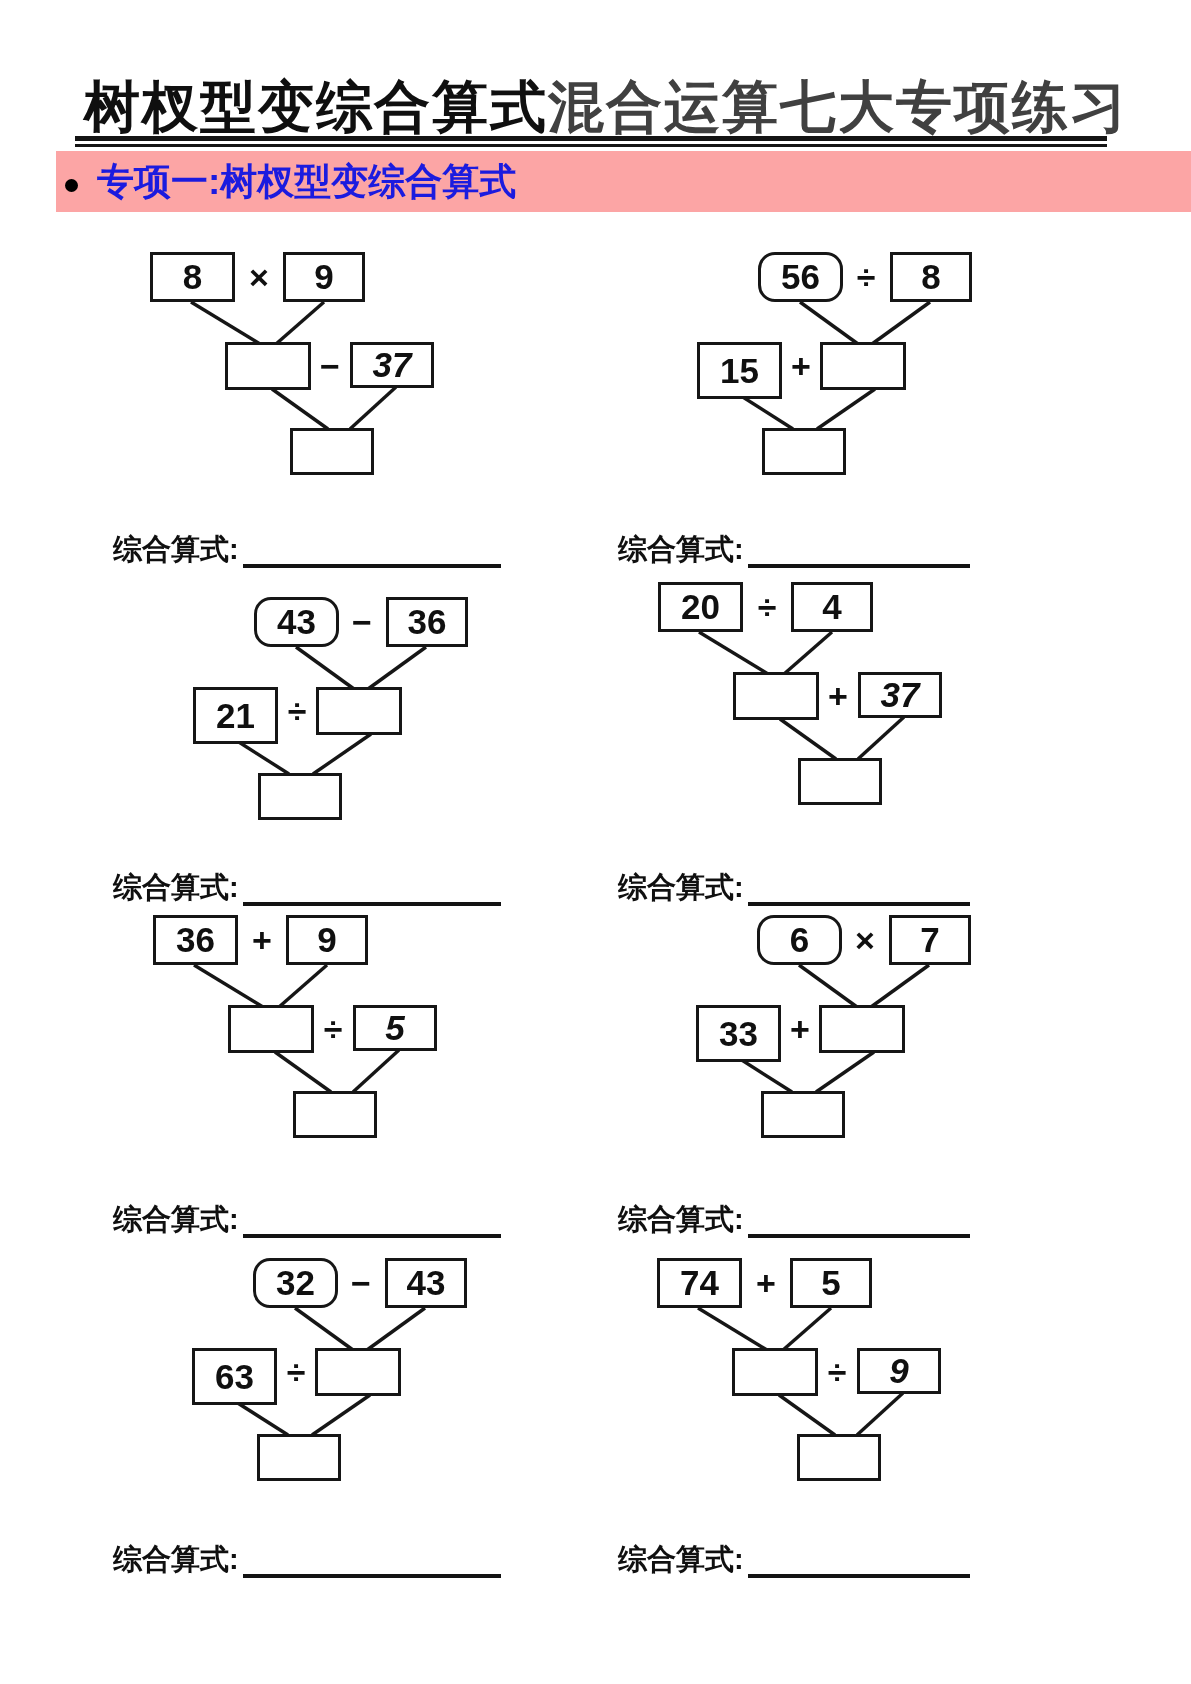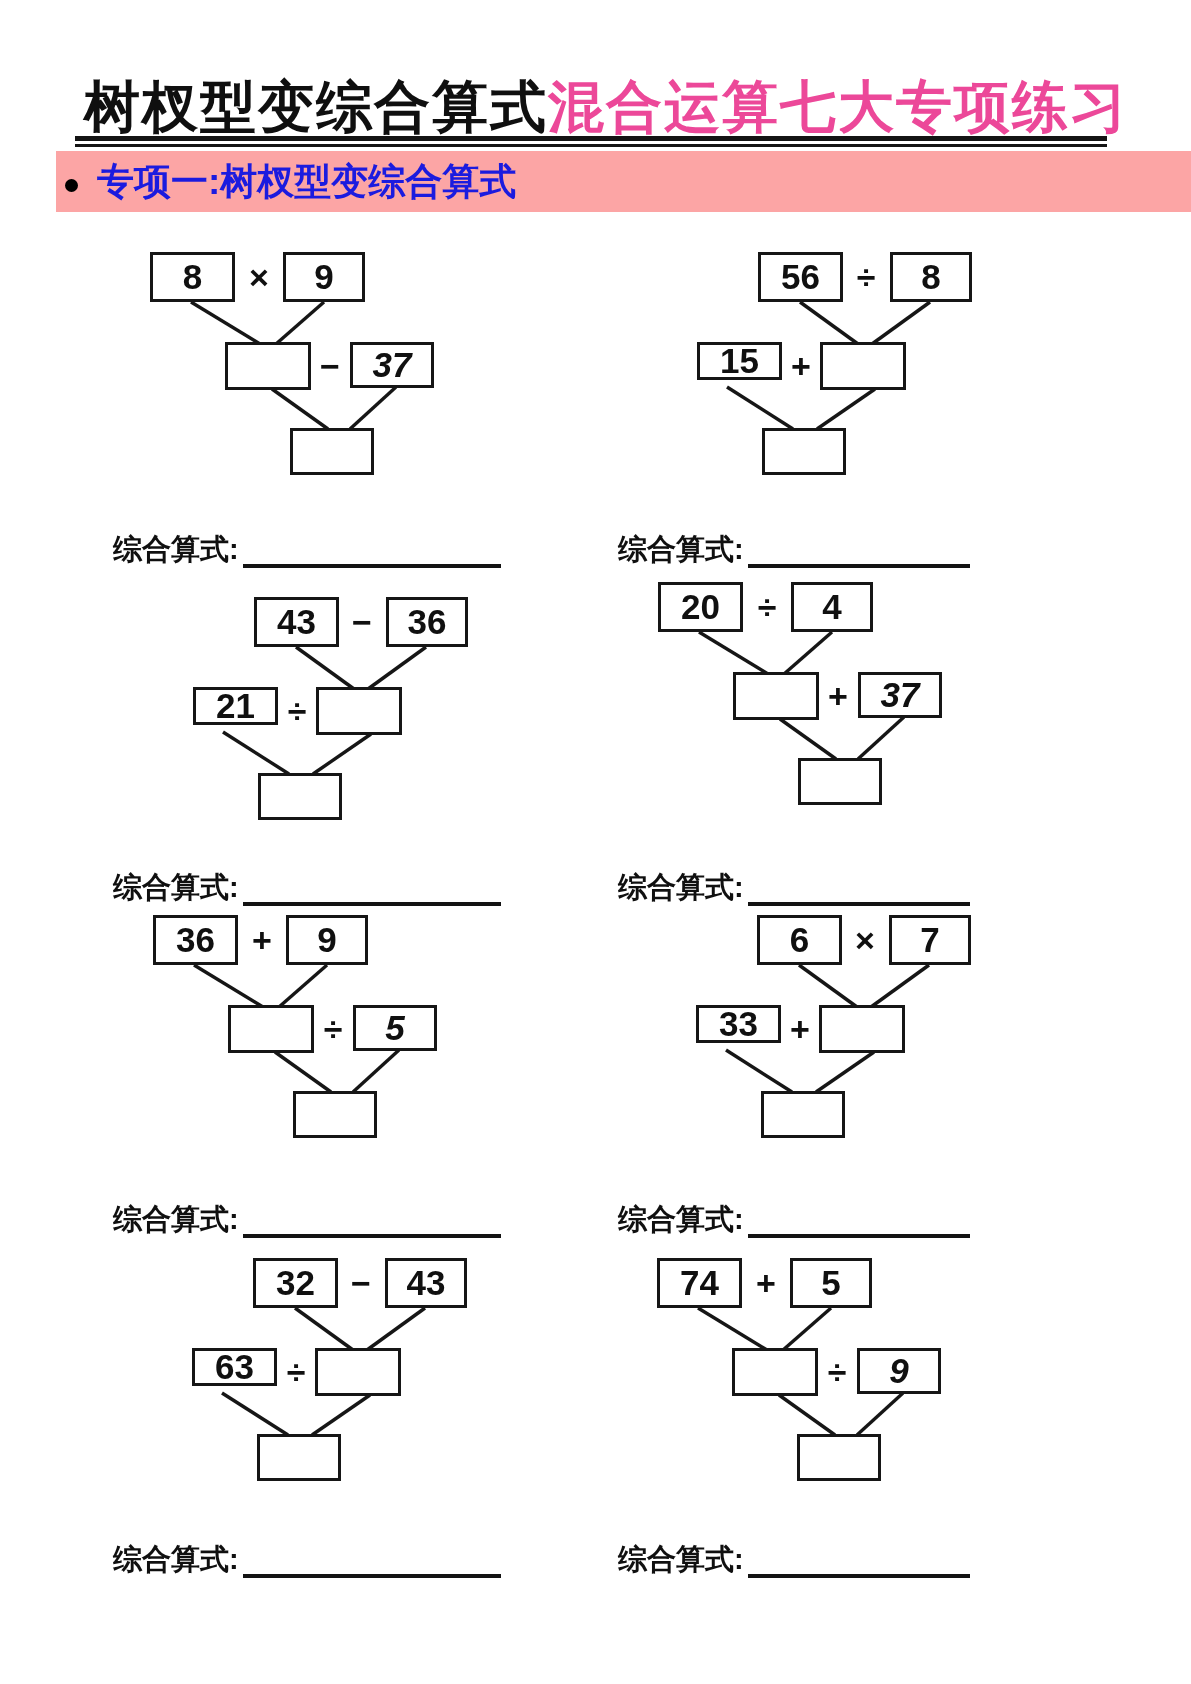--- a/index.html
+++ b/index.html
@@ -9,21 +9,21 @@
     font-family:"Liberation Sans","DejaVu Sans",sans-serif; color:#111;
   }
 
   
   .title {
     position:absolute; left:84px; top:70px;
     font-family:"Liberation Serif","DejaVu Serif",serif;
     font-size:56px; font-weight:bold; letter-spacing:2px; white-space:nowrap;
     color:#0f0f0f;
   }
-  .title .t-red { color:#ec4899; }
+  .title .t-red { color:#404040; }
   .title-rule-1 { position:absolute; left:75px; top:136px; width:1032px; height:5px; background:#141414; }
   .title-rule-2 { position:absolute; left:75px; top:144px; width:1032px; height:3px; background:#141414; }
 
   
   .banner { position:absolute; left:56px; top:151px; width:1152px; height:61px; background:#fca5a5; }
   .banner .bullet { position:absolute; left:9px; top:28px; width:13px; height:13px; border-radius:50%; background:#000; overflow:hidden; color:transparent; }
   .banner .heading {
     position:absolute; left:41px; top:0; line-height:61px;
     font-size:37px; font-weight:bold; color:#1b1bdf; white-space:nowrap;
   }
@@ -44,24 +44,24 @@
   
   .type-a .pos-a      { left:50px;  top:7px;   width:85px; height:50px; }
   .type-a .pos-op1    { left:159px; top:32px; }
   .type-a .pos-b      { left:183px; top:7px;   width:82px; height:50px; }
   .type-a .pos-mid    { left:125px; top:97px;  width:86px; height:48px; }
   .type-a .pos-op2    { left:230px; top:121px; }
   .type-a .pos-third  { left:250px; top:97px;  width:84px; height:46px;font-style:italic; }
   .type-a .pos-bottom { left:190px; top:183px; width:84px; height:47px; }
 
   
-  .type-b .pos-a      { left:183px; top:7px;   width:85px; height:50px; }
+  .type-b .pos-a      { left:183px; top:7px;   width:85px; height:50px;border-radius:17px; }
   .type-b .pos-op1    { left:291px; top:32px; }
   .type-b .pos-b      { left:315px; top:7px;   width:82px; height:50px; }
-  .type-b .pos-third  { left:122px; top:97px;  width:85px; height:38px; }
+  .type-b .pos-third  { left:122px; top:97px;  width:85px; height:57px; }
   .type-b .pos-op2    { left:226px; top:121px; }
   .type-b .pos-mid    { left:245px; top:97px;  width:86px; height:48px; }
   .type-b .pos-bottom { left:187px; top:183px; width:84px; height:47px; }
 
   
   .eq-label { position:absolute; display:flex; align-items:flex-end; font-size:29px; font-weight:bold; color:#101010; white-space:nowrap;margin-top:28px; }
   .eq-line  { display:inline-block; border-bottom:4px solid #131313; margin-left:4px; margin-bottom:2px; }
   .col-left  { left:113px; }
   .col-right { left:618px; }
   .col-left  .eq-line { width:258px; }

